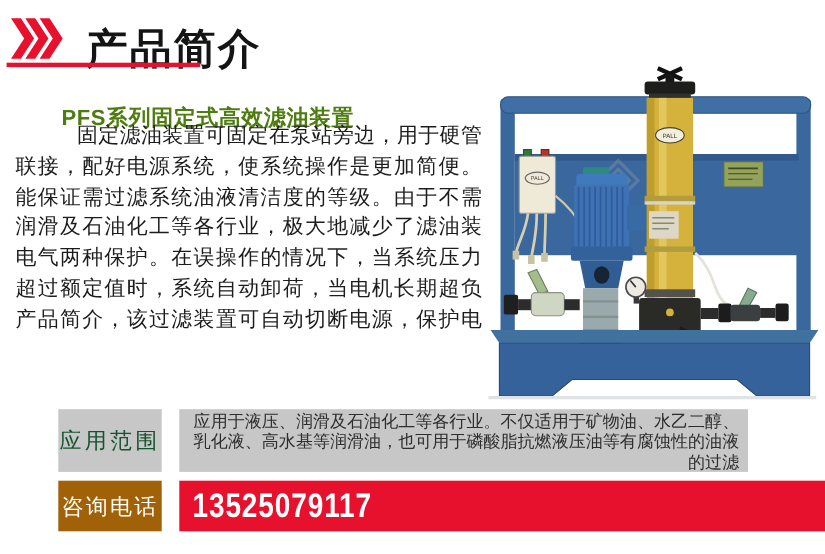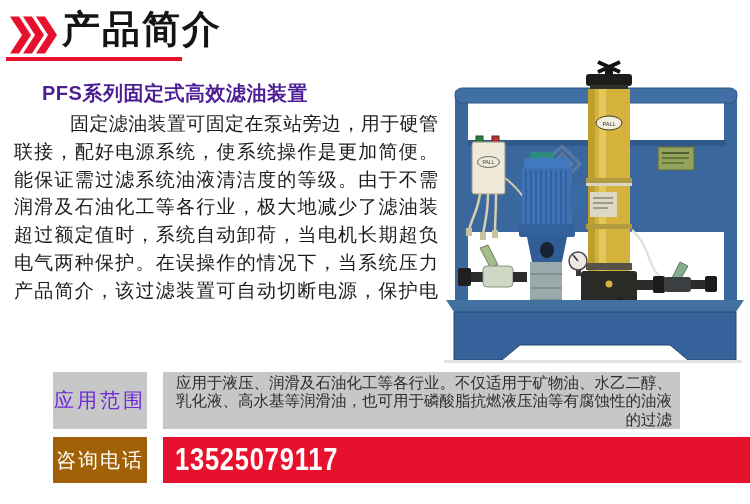--- a/index.html
+++ b/index.html
@@ -1,39 +1,39 @@
 <!DOCTYPE html>
 <html><head>
 <meta charset="utf-8">
 <style>
   html,body{margin:0;padding:0;}
   body{width:750px;height:504px;font-family:"Liberation Sans","DejaVu Sans",sans-serif;}
   #page{position:relative;width:750px;height:504px;background:#ffffff;overflow:hidden;}
 
   
   .chevrons{position:absolute;left:10px;top:16px;width:48px;height:38px;}
-  .page-title{position:absolute;left:62px;top:5px;margin:0;font-size:38px;line-height:48px;
+  .page-title{position:absolute;left:62px;top:5px;margin:16px;font-size:38px;line-height:48px;
     font-weight:700;color:#141414;letter-spacing:2px;}
   .title-underline{position:absolute;left:6px;top:57px;width:176px;height:4px;background:#e8112d;}
 
   
-  .product-heading{position:absolute;left:40px;top:78px;margin:2px;font-size:20px;
-    font-weight:700;color:#4c1d95;letter-spacing:0.5px;}
+  .product-heading{position:absolute;left:40px;top:78px;margin:16px;font-size:20px;
+    font-weight:700;color:#4d7c0f;letter-spacing:0.5px;}
   .product-description{position:absolute;left:14px;top:110px;width:424px;color:#1c1c1c;
     font-size:19px;line-height:27.8px;}
   .para-line{text-align:justify;text-align-last:justify;white-space:nowrap;}
   .para-line:first-child{text-indent:56px;}
 
   
   .photo{position:absolute;left:440px;top:60px;width:310px;height:305px;}
 
   
   .cell{position:absolute;display:flex;align-items:center;box-sizing:border-box;}
   .app-label{left:53px;top:372px;width:94px;height:57px;background:#c7c7c7;justify-content:center;
-    font-family:"DejaVu Serif","Liberation Serif",serif;font-size:20px;color:#6d28d9;letter-spacing:3px;}
+    font-family:"DejaVu Serif","Liberation Serif",serif;font-size:20px;color:#14532d;letter-spacing:3px;}
   .app-text{left:163px;top:372px;width:517px;height:57px;background:#c7c7c7;align-items:flex-start;
     padding:2px 8px 0 8px;font-family:"DejaVu Serif","Liberation Serif",serif;font-size:15.5px;
     line-height:18.3px;color:#2d2d2d;text-align:right;}
 
   
   .phone-label{left:53px;top:437px;width:94px;height:46px;background:#a16207;justify-content:center;
     font-family:"DejaVu Serif","Liberation Serif",serif;font-size:20px;color:#ffffff;letter-spacing:2px;}
   .phone-cell{left:163px;top:437px;width:598px;height:46px;background:#e8112d;padding-left:12px;}
   .phone-number{color:#ffffff;font-size:31px;font-weight:700;letter-spacing:1px;
     transform:scaleX(0.82);transform-origin:left center;display:inline-block;}
@@ -51,22 +51,22 @@
   <h1 class="page-title">产品简介</h1>
   <div class="title-underline"></div>
 
   <h2 class="product-heading">PFS系列固定式高效滤油装置</h2>
 
   <div class="product-description">
       <div class="para-line">固定滤油装置可固定在泵站旁边，用于硬管</div>
       <div class="para-line">联接，配好电源系统，使系统操作是更加简便。</div>
       <div class="para-line">能保证需过滤系统油液清洁度的等级。由于不需</div>
       <div class="para-line">润滑及石油化工等各行业，极大地减少了滤油装</div>
+      <div class="para-line">电气两种保护。在误操作的情况下，当系统压力</div>
       <div class="para-line">超过额定值时，系统自动卸荷，当电机长期超负</div>
-      <div class="para-line">电气两种保护。在误操作的情况下，当系统压力</div>
       <div class="para-line">产品简介，该过滤装置可自动切断电源，保护电</div>
     </div>
 
   <svg class="photo" viewBox="0 0 310 305">
 
     <rect x="15" y="30" width="13" height="218" rx="2" fill="#3a689c"></rect>
     <rect x="284" y="30" width="13" height="218" rx="2" fill="#3a689c"></rect>
 
     <rect x="15" y="28" width="282" height="15" rx="7" fill="#3f6fa5" stroke="#2e5684" stroke-width="1"></rect>
 

